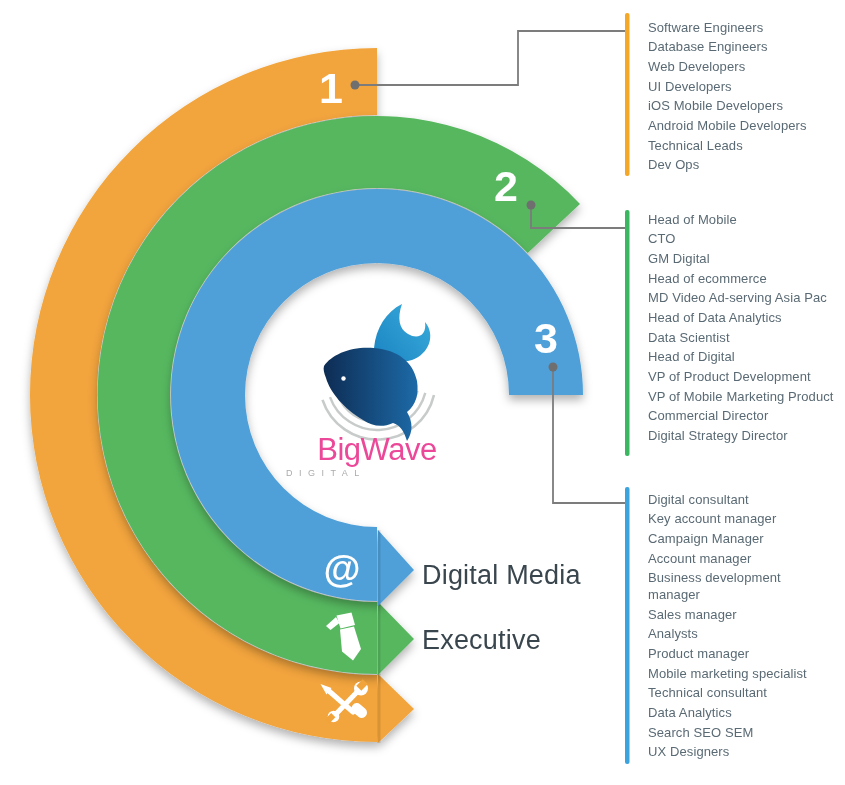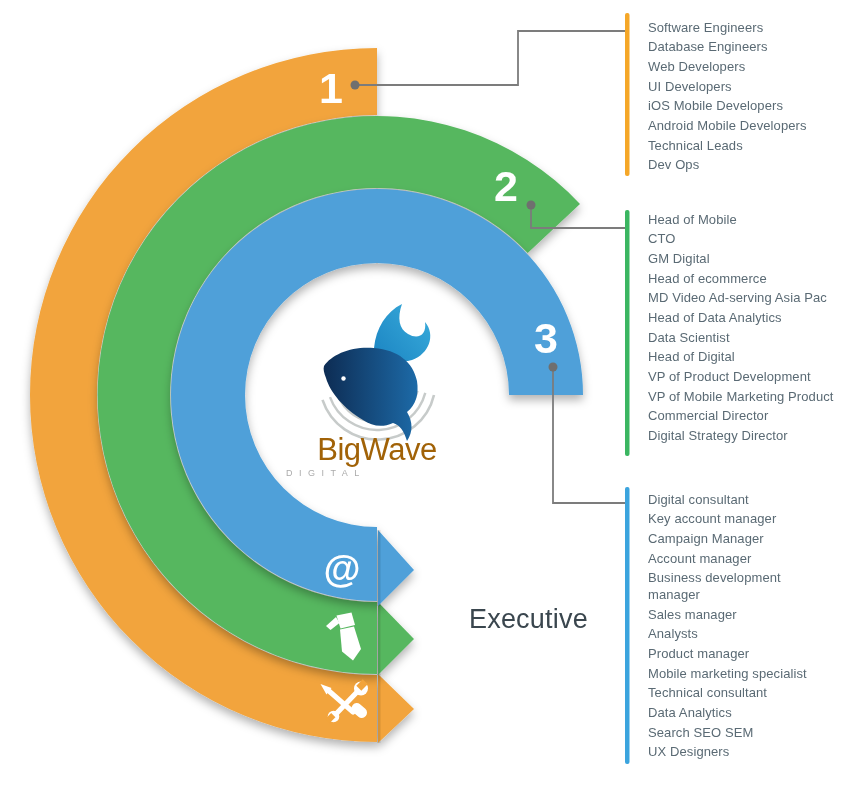--- a/index.html
+++ b/index.html
@@ -14,30 +14,30 @@
     font-size: 43px; font-weight: bold; color: #fff; line-height: 52px;
   }
   .num-1 { left: 301px; top: 62px; }
   .num-2 { left: 476px; top: 160px; }
   .num-3 { left: 516px; top: 312px; }
   .cat-label {
     position: absolute; left: 422px; font-size: 27px; color: #3A464E;
     line-height: 34px; letter-spacing: 0.2px; white-space: nowrap;
   }
   .cat-digital-media { top: 558px; }
-  .cat-executive     { top: 602px; margin-left: 47px; }
+  .cat-executive     { top: 623px; }
   .cat-technical     { top: 687px; }
   .at-badge {
     position: absolute; left: 322px; top: 549px; width: 40px; height: 40px;
     color: #fff; font-weight: bold; font-size: 38px; line-height: 40px;
     text-align: center;
   }
   .brand-name {
     position: absolute; left: 280px; top: 432px; width: 194px;
-    text-align: center; font-size: 31px; color: #a16207; letter-spacing: -0.5px;
+    text-align: center; font-size: 31px; color: #ec4899; letter-spacing: -0.5px;
   }
   .brand-tagline {
     position: absolute; left: 280px; top: 468px; width: 194px;
     font-size: 9px; color: #ABABAB;
     letter-spacing: 6.5px; padding-left: 6px; box-sizing: border-box;
   }
   .role-list {
     position: absolute; left: 648px; width: 200px;
     font-size: 13px; color: #5A6A74; letter-spacing: 0.1px;
   }
@@ -140,20 +140,21 @@
     <rect x="625" y="210" width="4.5" height="246" rx="2" fill="#3BB661"></rect>
     <rect x="625" y="487" width="4.5" height="277" rx="2" fill="#3BA4DE"></rect>
   </svg>
 
   <div class="num num-1">1</div>
   <div class="num num-2">2</div>
   <div class="num num-3">3</div>
 
   <div class="at-badge">@</div>
 
+  <div class="cat-label cat-digital-media">Digital Media</div>
   <div class="cat-label cat-executive">Executive</div>
 
   <div class="brand-name">BigWave</div>
   <div class="brand-tagline">DIGITAL</div>
 
   <div class="role-list list-1">
       <div class="role-item">Software Engineers</div>
       <div class="role-item">Database Engineers</div>
       <div class="role-item">Web Developers</div>
       <div class="role-item">UI Developers</div>

